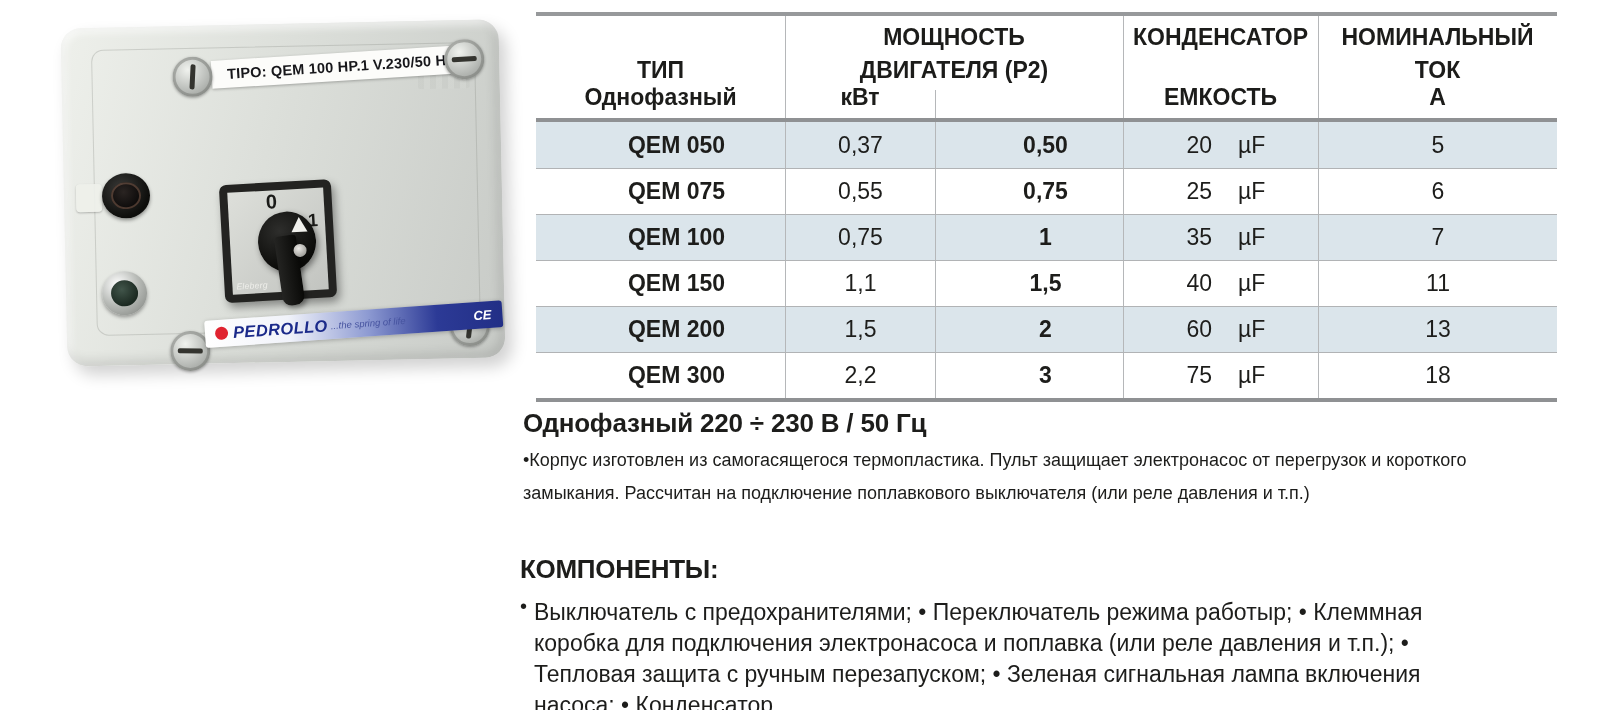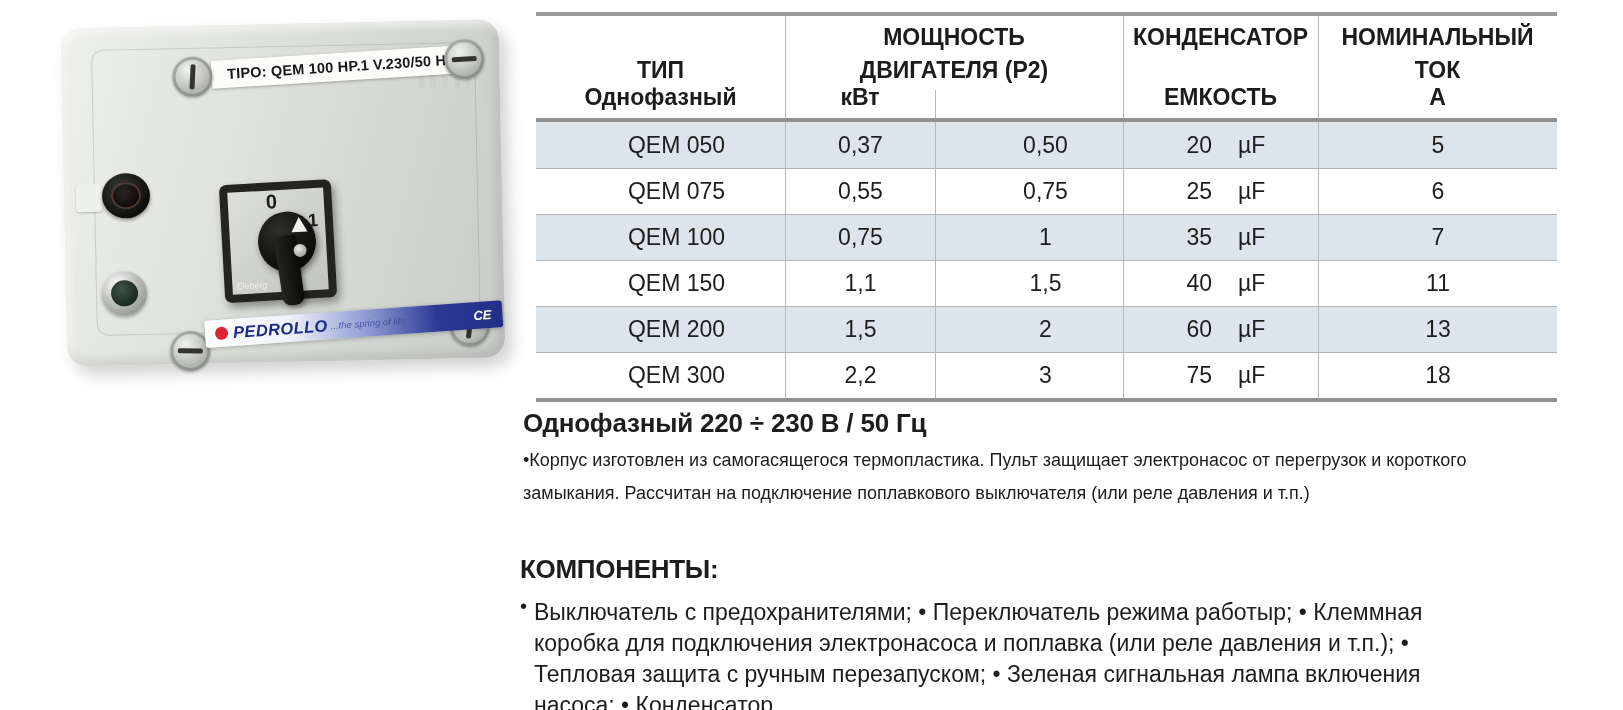--- a/index.html
+++ b/index.html
@@ -103,21 +103,21 @@
   .h-cur1 { left:782px; width:239px; top:8px; }
   .h-cur2 { left:782px; width:239px; top:41px; }
   .h-cur3 { left:782px; width:239px; bottom:7px; }
 
   .tbody { border-bottom:4px solid #8f9193; }
   .trow { display:grid; grid-template-columns:249px 150px 188px 195px 239px; height:46px; background:#fff; }
   .trow + .trow { border-top:1px solid #b1b3b5; }
   .trow.shade { background:#dbe5eb; }
   .c { display:flex; align-items:center; justify-content:center; font-size:23px; color:#1d1d1b; }
   .c + .c { border-left:1px solid #b5b7b9; }
-  .c.type, .c.hp { font-weight:normal;padding-left:32px; }
+  .c.type, .c.hp { font-weight:bold;padding-left:32px; }
   .c.cap { justify-content:flex-start; padding-left:40px; }
   .c.cap .num { flex:0 0 48px; text-align:right; }
   .c.cap .unit { margin-left:26px; }
 
   
   .subtitle { position:absolute; left:523px; top:408px; font-size:26px; font-weight:bold; letter-spacing:-.2px; }
   .description { position:absolute; left:523px; top:444px; width:958px; font-size:18px; line-height:33px; }
   .components-title { position:absolute; left:520px; top:554px; font-size:26px; font-weight:bold; letter-spacing:-.3px; }
   .components { position:absolute; left:520px; top:597px; width:968px; font-size:23px; line-height:31px; padding-left:14px; }
   .lead-bullet { position:absolute; left:0; top:-6px; font-size:20px; }

